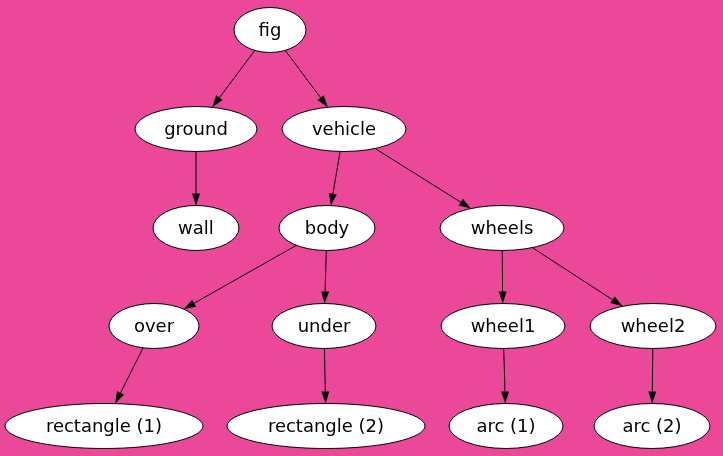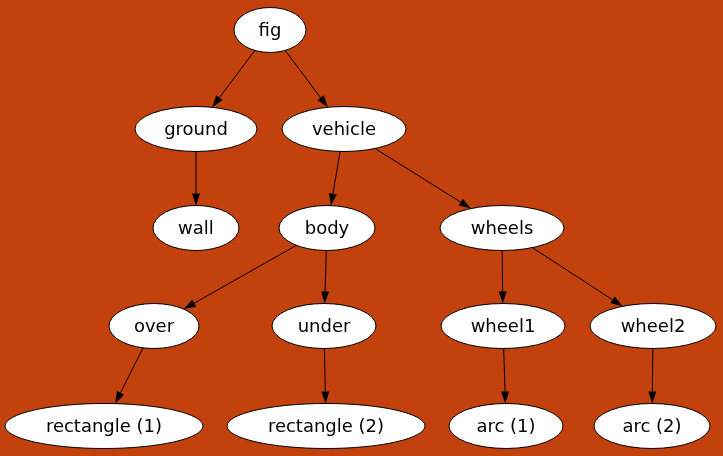--- a/index.html
+++ b/index.html
@@ -4,21 +4,21 @@
 <style>
   html, body {
     margin: 0;
     padding: 0;
     background: #ffffff;
   }
   .canvas {
     position: relative;
     width: 723px;
     height: 456px;
-    background: #c2410c;
+    background: #ec4899;
     font-family: "DejaVu Sans", sans-serif;
   }
   svg text {
     font-family: "DejaVu Sans", sans-serif;
     fill: #000000;
   }
 </style>
 </head>
 <body>
 

